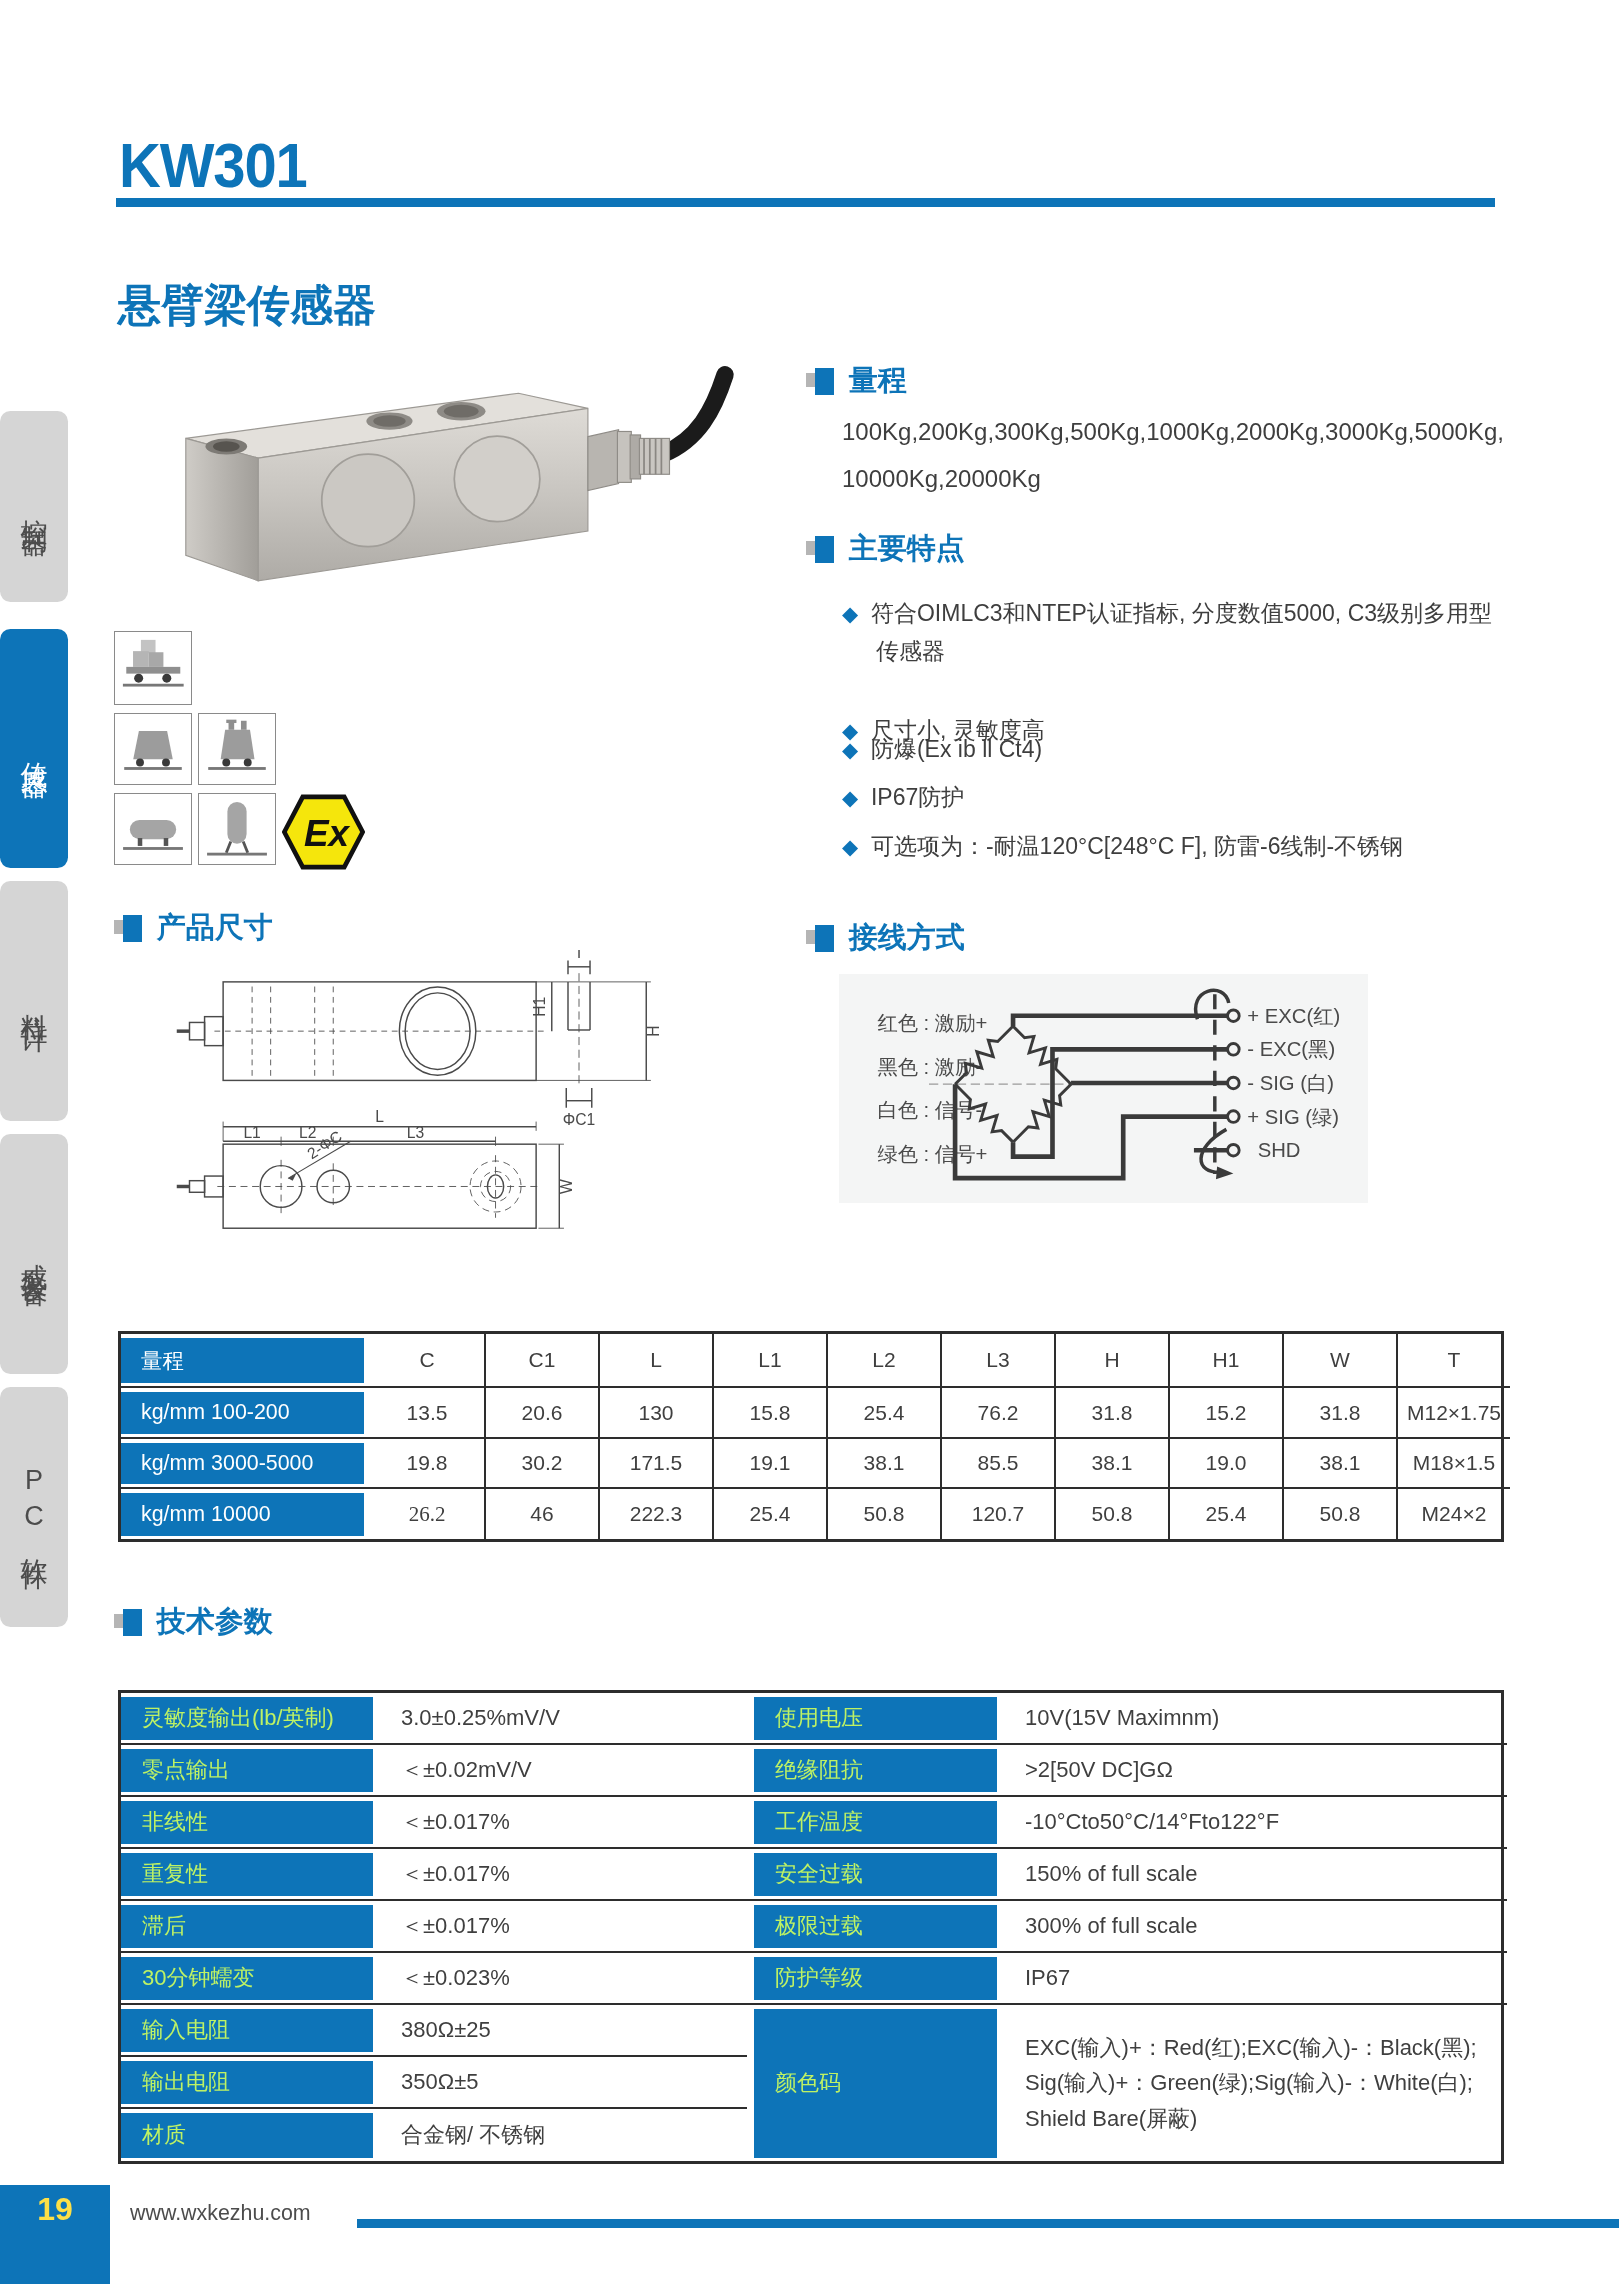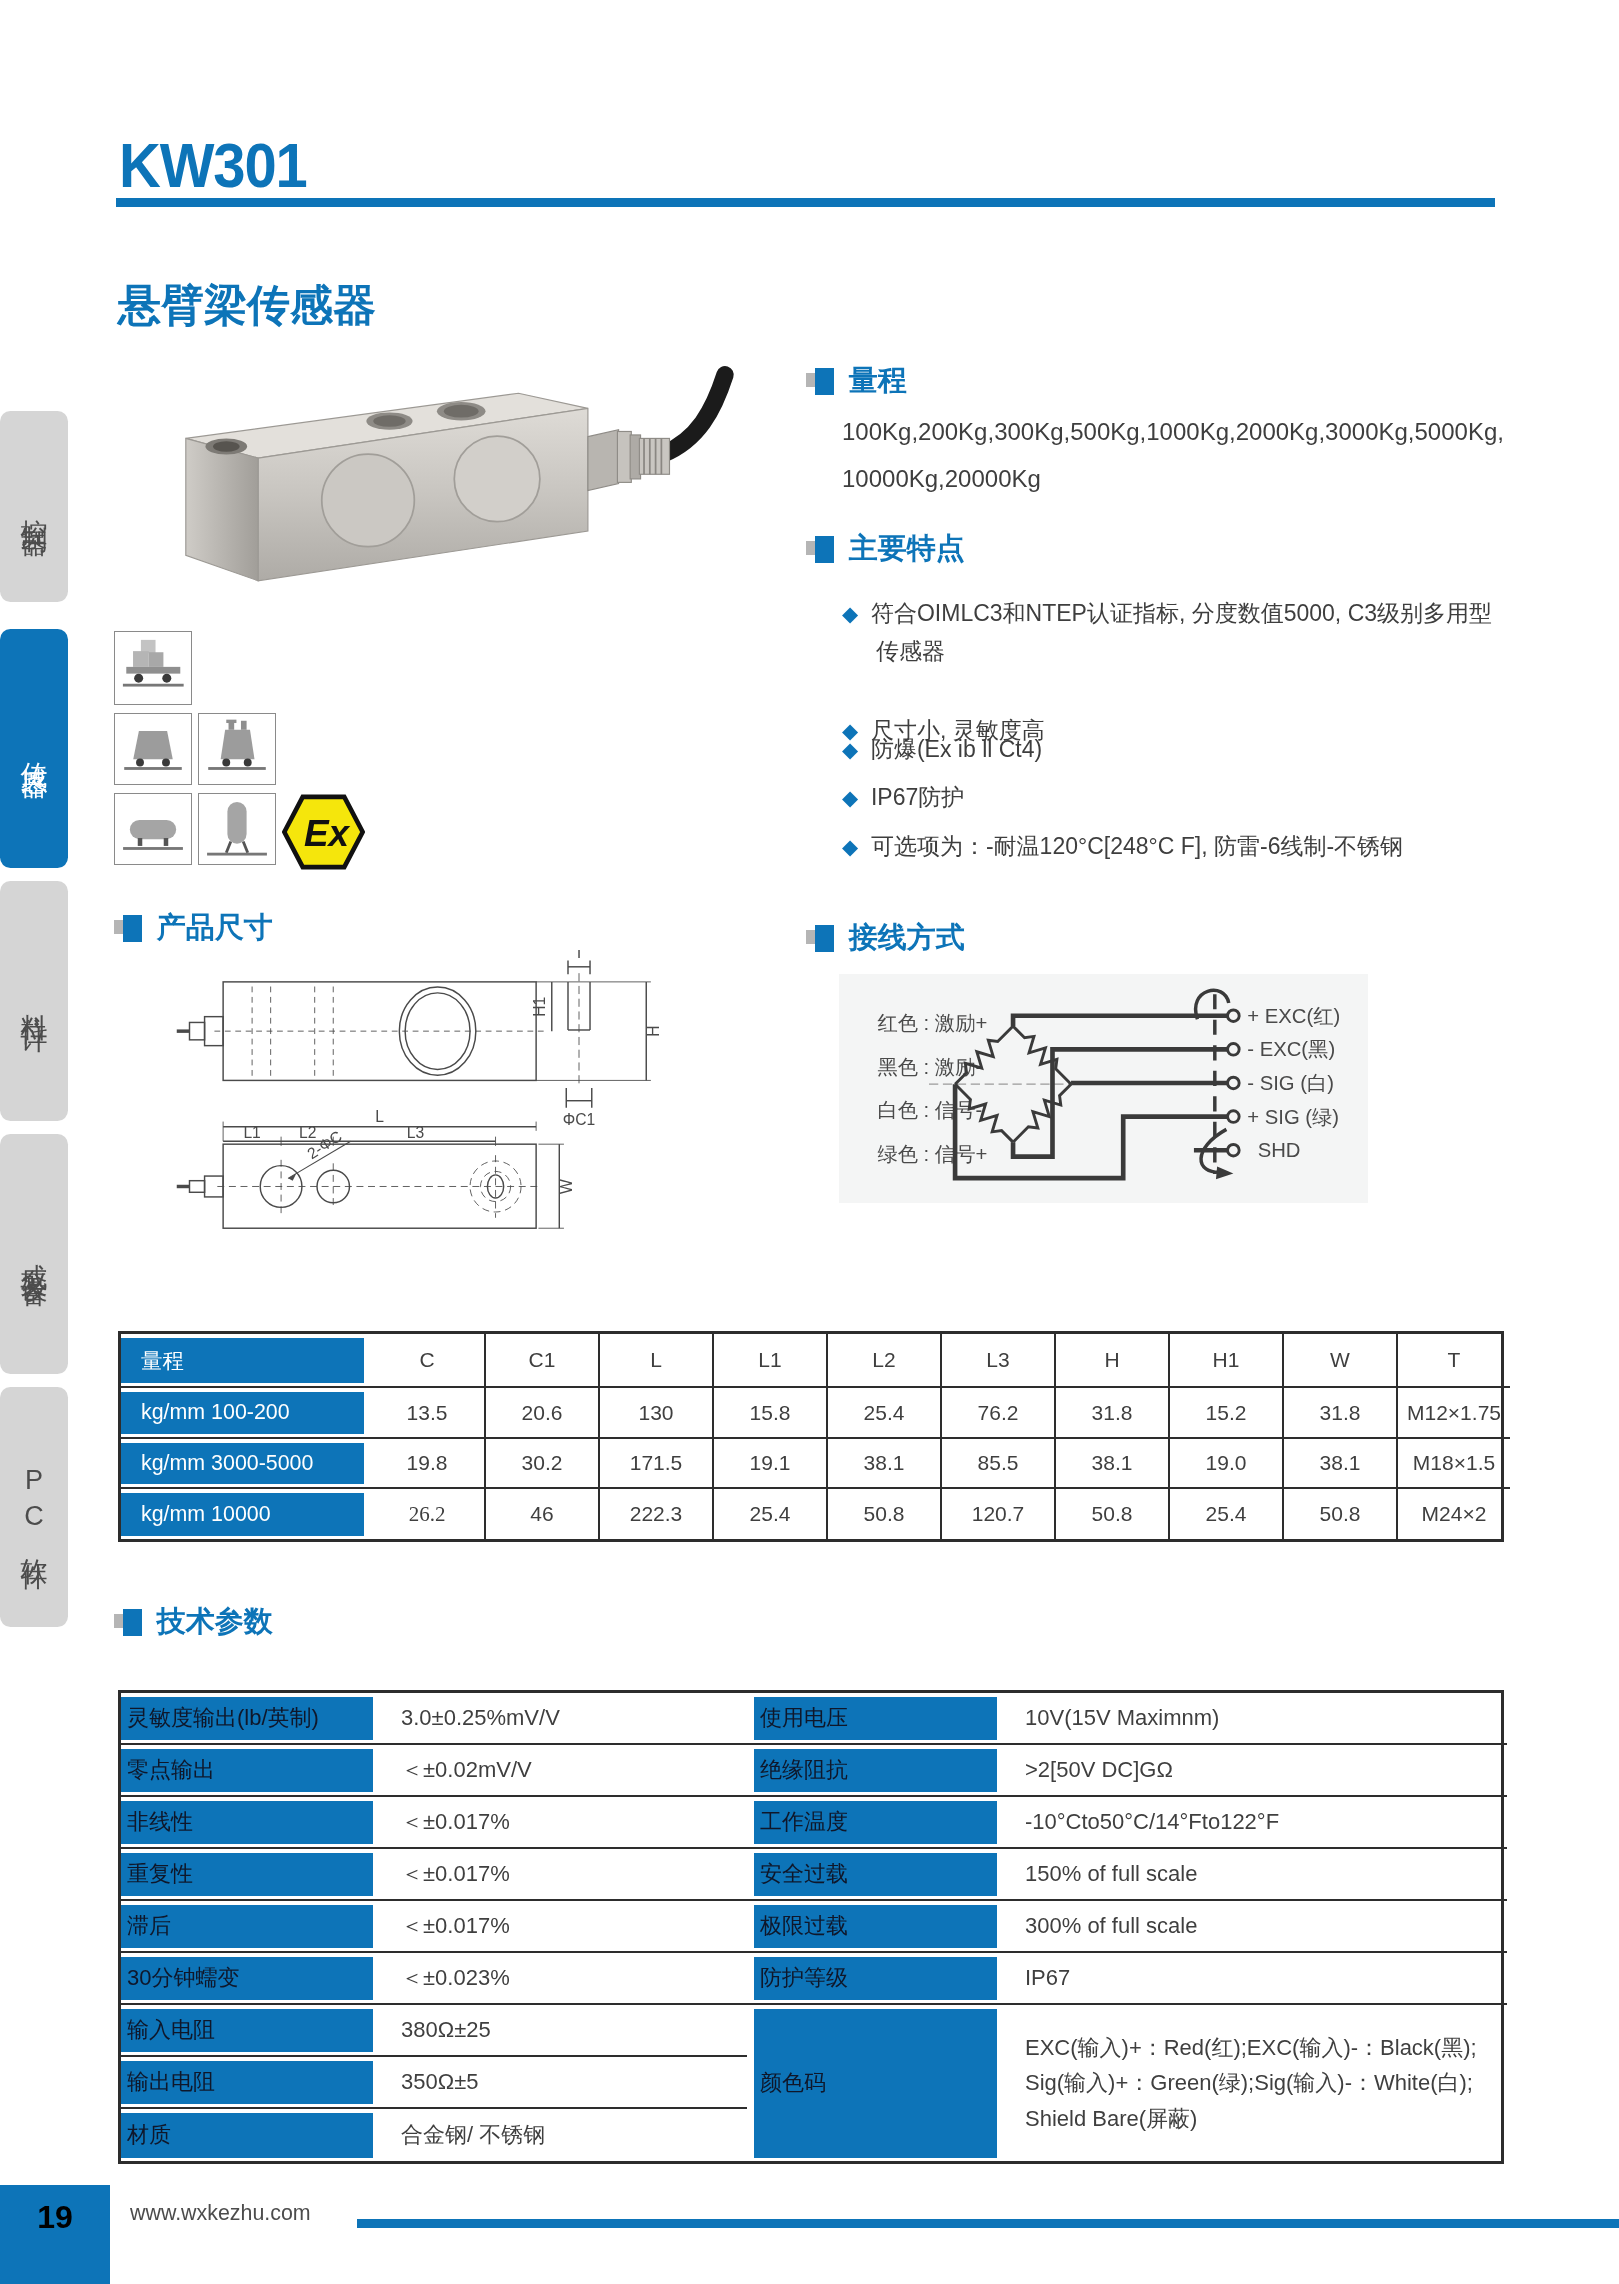--- a/index.html
+++ b/index.html
@@ -63,34 +63,34 @@
 
   
   .techtable {
     position:absolute; left:118px; top:1690px; width:1386px;
     display:grid; grid-template-columns:259px 367px 257px 503px;
     grid-template-rows:repeat(9, 52px);
     border:3.5px solid #2d2d2d; background:#fff; font-size:22px; color:#3f3f3f;
   }
   .techtable .bcell { border-bottom:2.3px solid #2d2d2d; padding:3.5px 7px 3.5px 0; }
   .techtable .bcell.inset { padding-left:7px; }
-  .techtable .bcell > div { height:100%; background:#0d74b8; color:#0f172a;
-                            display:flex; align-items:center; padding-left:6px; font-size:22px; }
+  .techtable .bcell > div { height:100%; background:#0d74b8; color:#bef264;
+                            display:flex; align-items:center; padding-left:21px; font-size:22px; }
   .techtable .val { border-bottom:2.3px solid #2d2d2d; display:flex; align-items:center; padding-left:21px; }
   .techtable .nb { border-bottom:none; }
   .techtable .span3 { grid-row:span 3; }
   .techtable .cc-val { flex-direction:column; align-items:flex-start; justify-content:center; line-height:1.6; }
 
   
   .icbox { position:absolute; border:1.7px solid #8a8a8a; background:#fff; }
 
   
   .f-box { position:absolute; left:0; top:2185px; width:110px; height:99px; background:#0d74b8;
            display:flex; align-items:flex-start; justify-content:center; }
-  .f-box span { margin-top:14px; color:#000000; font-size:32px; font-weight:bold; }
+  .f-box span { margin-top:6px; color:#fde047; font-size:32px; font-weight:bold; }
   .f-url { position:absolute; left:130px; top:2201px; font-size:21.4px; color:#4c4c4c; }
   .f-bar { position:absolute; left:357px; top:2219px; width:1263px; height:8.7px; background:#0d74b8; }
 
   svg text { font-family:"Liberation Sans", sans-serif; }
 </style>
 </head>
 <body>
 
 <div id="page">
 

